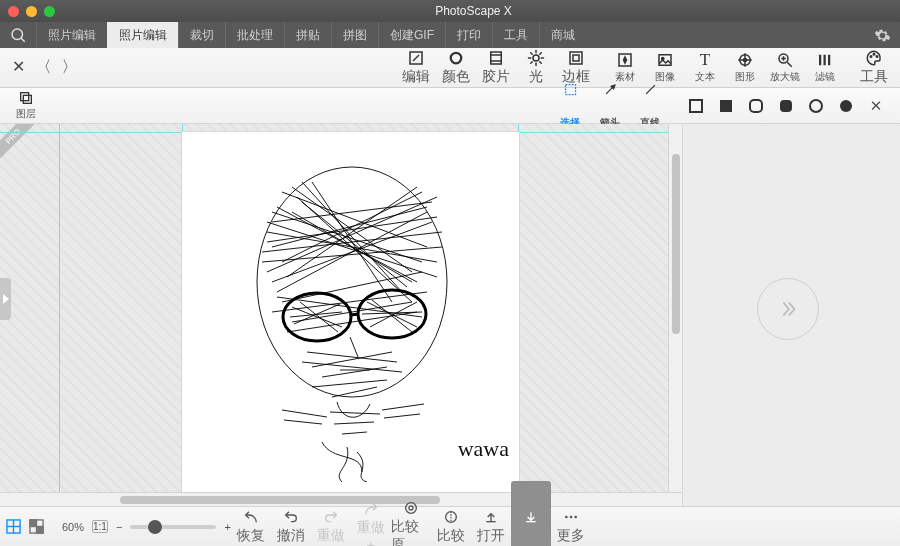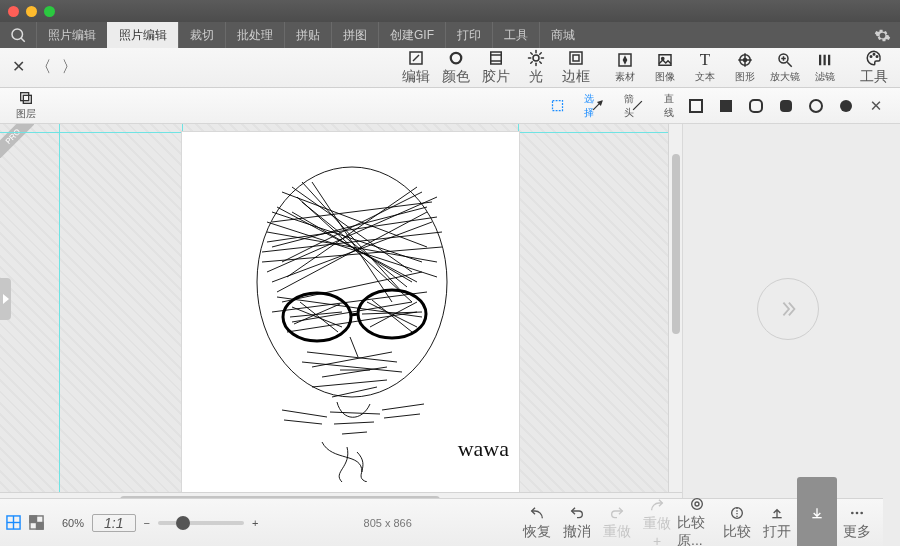--- a/index.html
+++ b/index.html
@@ -32,21 +32,21 @@
   .vsep { width:1px; background:#d0d0d0; margin:6px 4px;}
   .toolgroup.right .toolbtn .lbl { font-size:10px; }
 
   
   .toolbar2 { height:36px; background:linear-gradient(#fafafa,#f1f1f1); border-bottom:1px solid #d6d6d6; display:flex; align-items:center; padding:0 6px;}
   .layers { width:40px; display:flex; flex-direction:column; align-items:center; gap:1px; cursor:pointer;}
   .layers .ic{font-size:15px;}
   .layers .lbl{font-size:10px;}
   .toolbar2 .flexgrow{flex:1;}
   .sel-tools { display:flex; gap:0; }
-  .sel-tools .t { width:40px; display:flex; flex-direction:row; align-items:center; gap:19px; cursor:pointer;}
+  .sel-tools .t { width:40px; display:flex; flex-direction:column; align-items:center; gap:19px; cursor:pointer;font-weight:bold;}
   .sel-tools .t .ic{font-size:14px; height:16px; display:flex;align-items:center;}
   .sel-tools .t .lbl{font-size:10px;}
   .sel-tools .t.active .ic, .sel-tools .t.active .lbl { color:#1a8cff;}
   .shape-row { display:flex; gap:14px; padding:0 10px 0 18px; align-items:center;}
   .shape-row .sh { width:16px; height:16px; cursor:pointer;}
 
   
   .workarea { position:absolute; top:124px; bottom:40px; left:0; right:0; display:flex; }
   .canvaswrap { flex:1; position:relative; overflow:hidden;
     background-color:#e9e9e9;
@@ -71,21 +71,21 @@
   .probadge::before{content:"PRO";position:absolute;left:-14px;top:6px;width:54px;transform:rotate(-45deg);background:#bdbdbd;color:#fff;font-size:8px;text-align:center;padding:2px 0;}
 
   .sketch{position:absolute;left:30px;top:20px;width:280px;height:330px;}
   .sig{position:absolute;right:10px;bottom:34px;font-family:cursive;font-size:22px;color:#111;margin-top:31px;}
 
   
   .rightpanel { width:218px; background:#ececec; border-left:1px solid #d9d9d9; position:relative;}
   .nextbtn { position:absolute; top:154px; left:74px; width:62px; height:62px; border:1px solid #cfcfcf; border-radius:50%; display:flex; align-items:center; justify-content:center; color:#bdbdbd; font-size:20px; cursor:pointer; background:#ececec;}
 
   
-  .bottombar { position:absolute; left:0; right:17px; bottom:0; height:48px; background:linear-gradient(#f7f7f7,#ededed); border-top:1px solid #d4d4d4; display:flex; align-items:center; padding:0 6px;}
+  .bottombar { position:absolute; left:0; right:0; bottom:0; height:40px; background:linear-gradient(#f7f7f7,#ededed); border-top:1px solid #d4d4d4; display:flex; align-items:center; padding:0 6px;}
   .bb-left{display:flex;align-items:center;gap:8px;}
   .bb-left .ic{font-size:14px;color:#1a8cff;cursor:pointer;}
   .bb-left .gray{color:#777;}
   .zoom{display:flex;align-items:center;gap:8px;margin-left:10px;}
   .slider{width:86px;height:4px;background:#cfcfcf;border-radius:2px;position:relative;}
   .slider .knob{position:absolute;left:18px;top:-5px;width:14px;height:14px;background:#555;border-radius:50%;}
   .dims{flex:1;text-align:center;color:#777;font-size:11px;}
   .bb-right{display:flex;align-items:center;}
   .bb-right .act{width:40px;display:flex;flex-direction:column;align-items:center;gap:1px;cursor:pointer;}
   .bb-right .act .ic{font-size:15px;height:17px;display:flex;align-items:center;color:#555;}
@@ -97,20 +97,21 @@
 </style>
 </head>
 <body>
 
 <div class="titlebar">
   <div class="traffic">
     <span class="tl-close"></span>
     <span class="tl-min"></span>
     <span class="tl-max"></span>
   </div>
+  <div class="title">PhotoScape X</div>
 </div>
 
 <div class="maintabs">
   <div class="home">
     <svg width="18" height="18" viewBox="0 0 24 24" fill="none" stroke="#ddd" stroke-width="2">
         <circle cx="11" cy="11" r="7"></circle>
         <line x1="21" y1="21" x2="16" y2="16"></line>
       </svg>
   </div>
   <div class="tab">
@@ -432,29 +433,28 @@
       </span>
     <span class="ic gray">
         <svg width="15" height="15" viewBox="0 0 16 16" fill="none" stroke="#777" stroke-width="1.5">
           <rect x="1" y="1" width="14" height="14"></rect>
           <rect x="1" y="1" width="7" height="7" fill="#777"></rect>
           <rect x="8" y="8" width="7" height="7" fill="#777"></rect>
         </svg>
       </span>
     <div class="zoom">
       <span>60%</span>
-      <span style="border:1px solid #aaa;padding:0 11px;border-radius:2px;font-size:14px;font-style:italic;">1:1</span>
+      <span style="border:1px solid #aaa;padding:0 0;border-radius:2px;font-size:10px;">1:1</span>
       <span>−</span>
       <div class="slider">
           <div class="knob"></div>
         </div>
       <span>+</span>
     </div>
   </div>
-  <div class="dims">805 x 866</div>
   <div class="bb-right">
     <div class="act">
       <span class="ic">
           <svg width="16" height="16" viewBox="0 0 24 24" fill="none" stroke="#555" stroke-width="2">
             <polyline points="9 14 4 9 9 4"></polyline>
             <path d="M20 20a11 11 0 00-11-11H4"></path>
           </svg>
         </span>
       <span class="lbl">恢复</span>
     </div>

